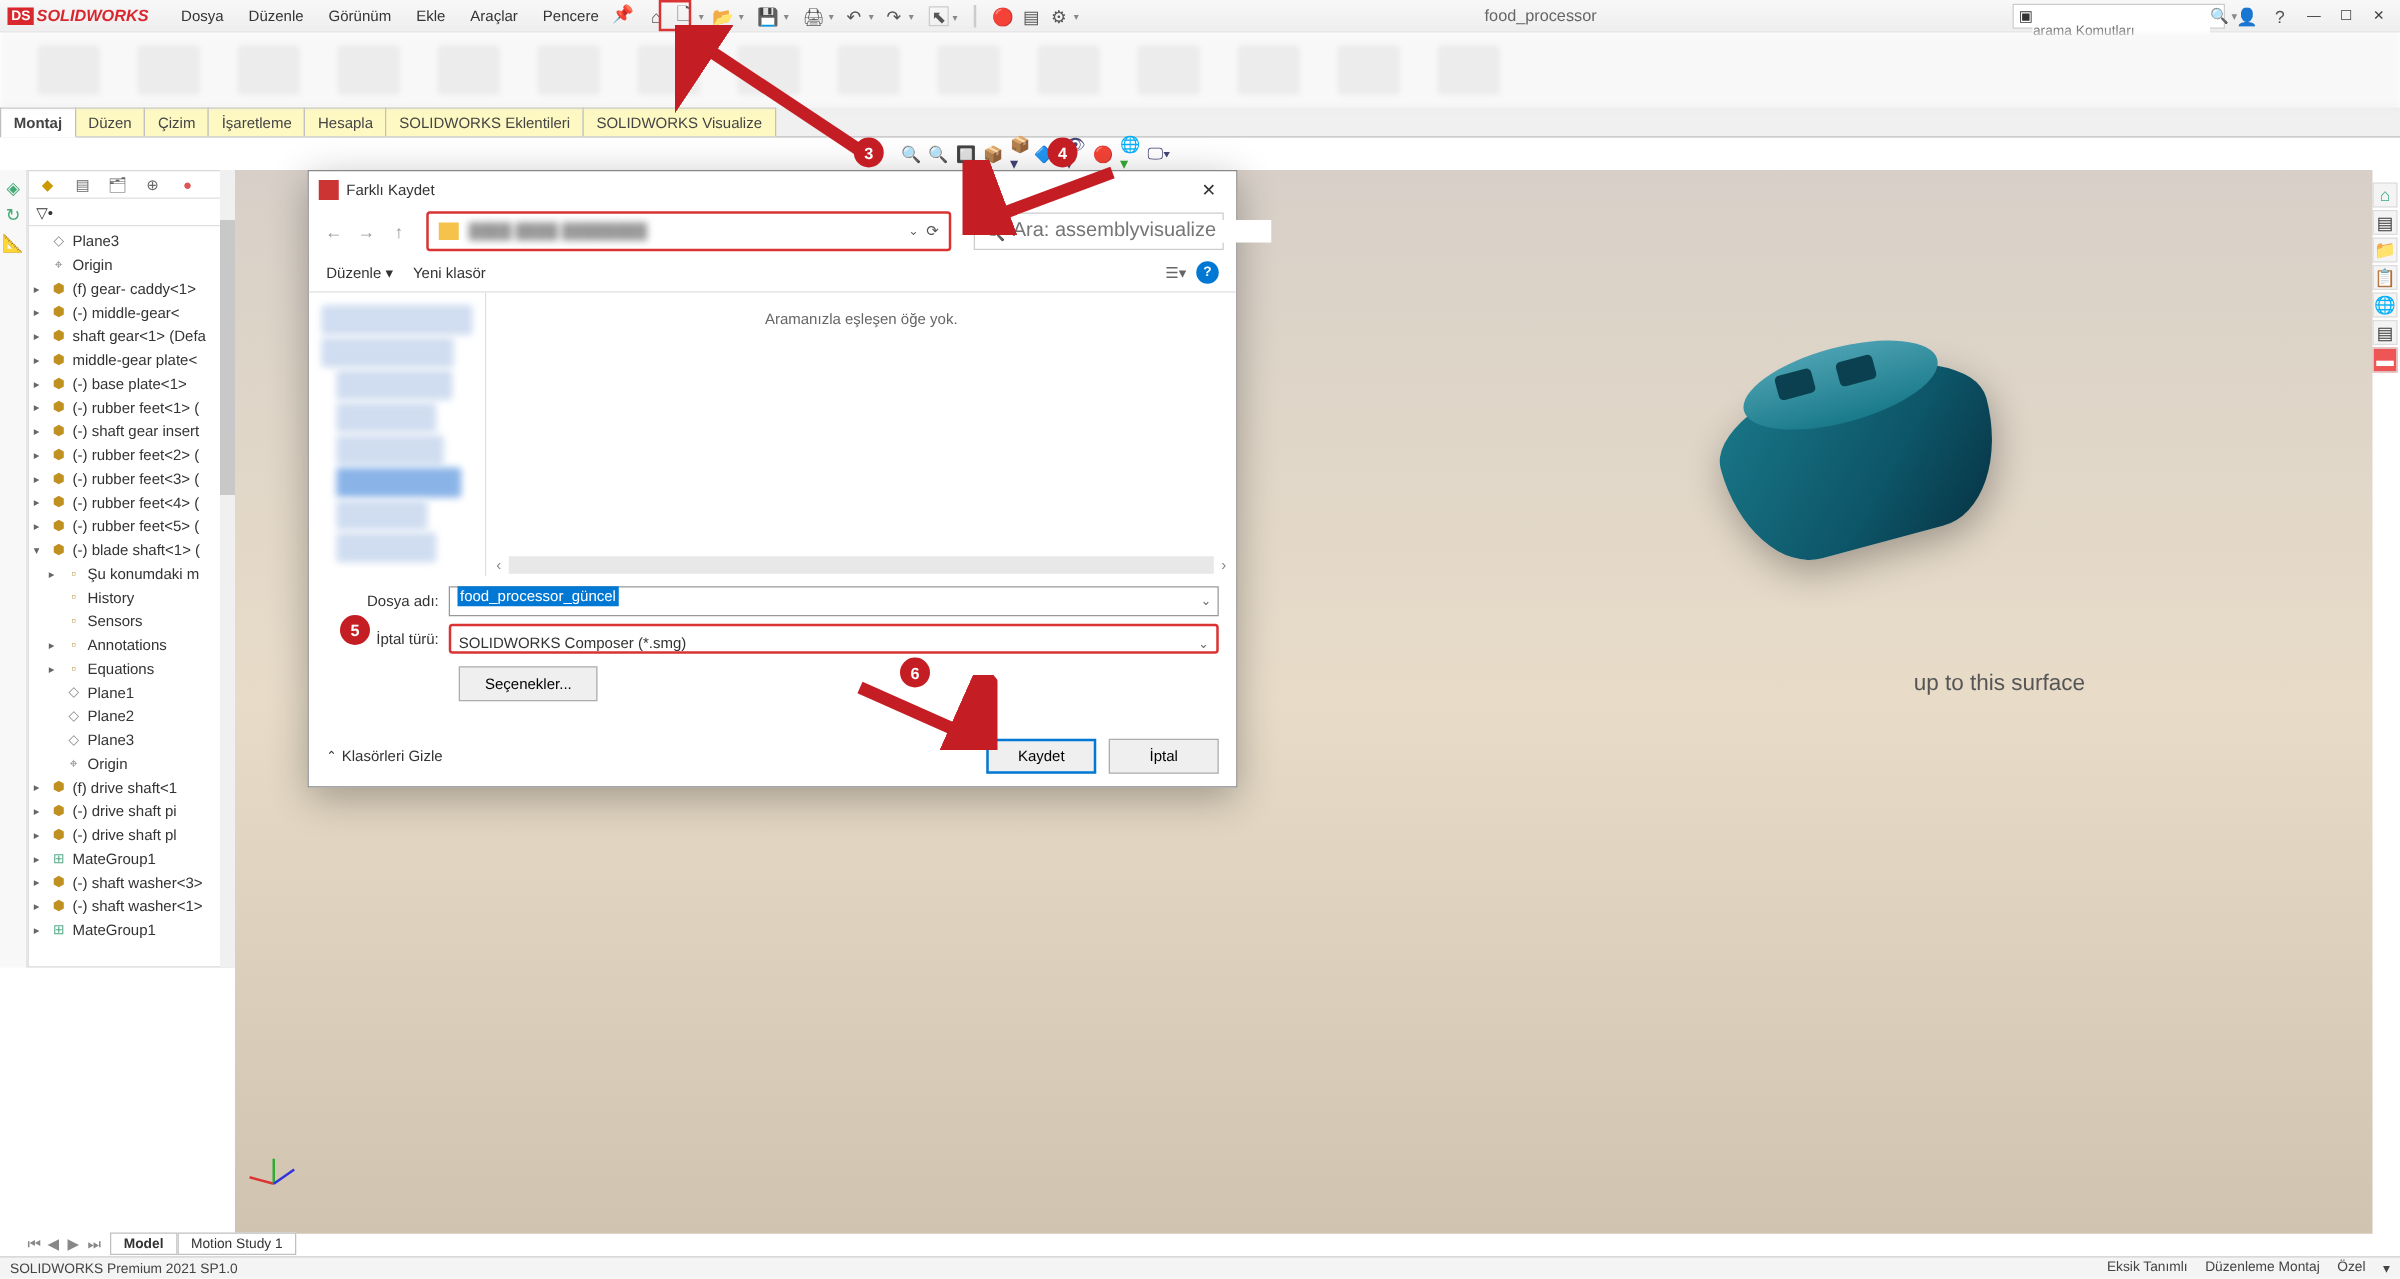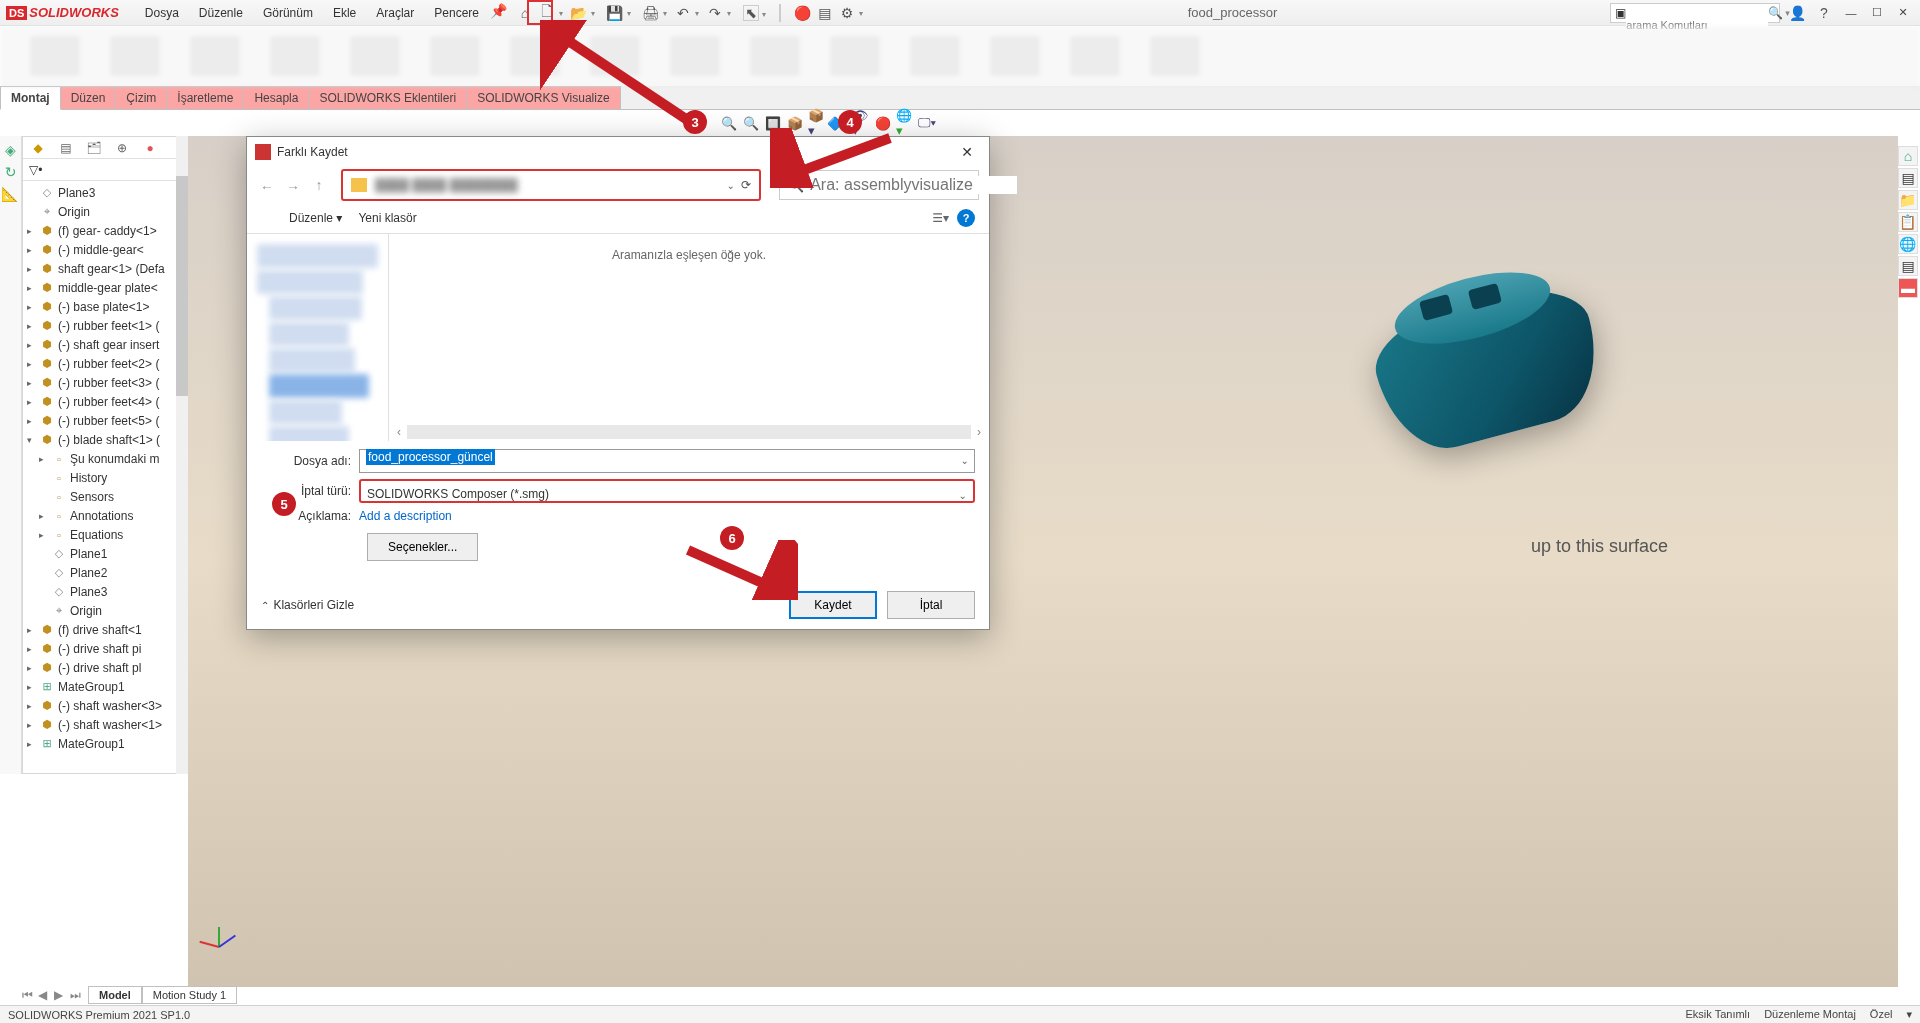--- a/index.html
+++ b/index.html
@@ -21,21 +21,21 @@
 .title-right { display: flex; align-items: center; gap: 10px; margin-left: 10px; }
 .win-controls { display: flex; gap: 4px; margin-left: 8px; }
 .win-btn { width: 22px; height: 18px; display: flex; align-items: center; justify-content: center; font-size: 11px; color: #444; }
 
 
 .ribbon { height: 60px; background: #f4f4f4; border-bottom: 1px solid #d0d0d0; filter: blur(2px); opacity: 0.6; display: flex; align-items: center; gap: 30px; padding: 0 30px; }
 .ribbon-item { width: 50px; height: 40px; background: #e0e0e0; border-radius: 4px; }
 
 
 .tab-bar { height: 24px; display: flex; align-items: stretch; border-bottom: 1px solid #c0c0c0; background: #f0f0f0; }
-.tab { padding: 4px 10px; border: 1px solid #c0c0c0; border-bottom: none; background: #fca5a5; margin-right: -1px; font-size: 12px; color: #444; cursor: default; }
+.tab { padding: 4px 10px; border: 1px solid #c0c0c0; border-bottom: none; background: #fef9c3; margin-right: -1px; font-size: 12px; color: #444; cursor: default; }
 .tab.active { background: #fff; font-weight: bold; border-bottom: 1px solid #fff; margin-bottom: -1px; }
 
 
 .hud-toolbar { position: absolute; top: 112px; left: 720px; display: flex; align-items: center; gap: 4px; height: 22px; }
 .hud-icon { width: 18px; height: 18px; display: flex; align-items: center; justify-content: center; font-size: 13px; color: #447; }
 
 
 .left-panel { position: absolute; left: 22px; top: 136px; width: 166px; height: 638px; background: #fff; border: 1px solid #d8d8d8; display: flex; flex-direction: column; }
 .left-icons { height: 22px; display: flex; align-items: center; gap: 10px; padding: 0 6px; border-bottom: 1px solid #e0e0e0; }
 .left-icons span { width: 18px; height: 18px; display: inline-flex; align-items: center; justify-content: center; color: #666; }
@@ -82,21 +82,21 @@
 .dlg-nav { height: 36px; display: flex; align-items: center; padding: 0 10px; gap: 6px; }
 .nav-btn { width: 20px; height: 20px; display: flex; align-items: center; justify-content: center; color: #999; font-size: 14px; }
 .address-bar { flex: 1; height: 32px; border: 2px solid #d93333; border-radius: 3px; display: flex; align-items: center; padding: 0 8px; margin: 0 6px; background: #fff; }
 .addr-folder { width: 16px; height: 14px; background: #f5c24c; margin-right: 8px; }
 .addr-path { flex: 1; filter: blur(3px); color: #999; font-size: 12px; }
 .addr-dd { color: #666; font-size: 10px; margin: 0 6px; }
 .addr-refresh { color: #555; }
 .search-dlg { width: 200px; height: 30px; border: 1px solid #ccc; display: flex; align-items: center; padding: 0 8px; margin-left: 6px; }
 .search-dlg .sicon { color: #888; margin-right: 6px; font-size: 13px; }
 .search-dlg input { border: none; outline: none; flex: 1; font-size: 16px; color: #6d28d9; }
-.dlg-toolbar { height: 30px; display: flex; align-items: center; padding: 0 14px; gap: 16px; margin-left: 28px; }
+.dlg-toolbar { height: 30px; display: flex; align-items: center; padding: 0 14px; gap: 16px; }
 .dlg-tb-item { font-size: 12px; color: #333; }
 .dlg-tb-right { margin-left: auto; display: flex; gap: 8px; align-items: center; }
 .help-circle { width: 18px; height: 18px; border-radius: 50%; background: #0078d4; color: #fff; display: flex; align-items: center; justify-content: center; font-size: 11px; font-weight: bold; }
 .dlg-body { flex: 1; display: flex; border-top: 1px solid #e0e0e0; min-height: 0; }
 .dlg-sidebar { width: 142px; border-right: 1px solid #e0e0e0; padding: 8px 4px; overflow: hidden; }
 .sb-item { height: 24px; margin: 2px 6px; filter: blur(3px); background: #d0ddf0; border-radius: 3px; }
 .sb-item.sel { background: #8ab4e8; }
 .dlg-content { flex: 1; display: flex; flex-direction: column; }
 .col-headers { height: 26px; display: flex; align-items: center; padding: 0 12px; font-size: 12px; color: #444; border-bottom: 1px solid #eee; }
 .col-headers span:nth-child(1) { width: 250px; }
@@ -495,26 +495,20 @@
     </div>
     <div class="form-row">
       <div class="form-label">İptal türü:</div>
       <div class="form-input-wrap">
         <div class="type-select">
           <span>SOLIDWORKS Composer (*.smg)</span>
           <span class="dd">⌄</span>
         </div>
       </div>
     </div>
-    <div class="form-row">
-      <div class="form-label">Açıklama:</div>
-      <div class="form-input-wrap">
-        <span class="desc-link">Add a description</span>
-      </div>
-    </div>
     <div class="form-row" style="margin-top:10px">
       <button class="options-btn">Seçenekler...</button>
     </div>
   </div>
   <div class="dlg-bottom">
     <div class="hide-folders">
       <span class="chev">⌃</span>
       <span>Klasörleri Gizle</span>
     </div>
     <div class="dlg-bottom-spacer"></div>

